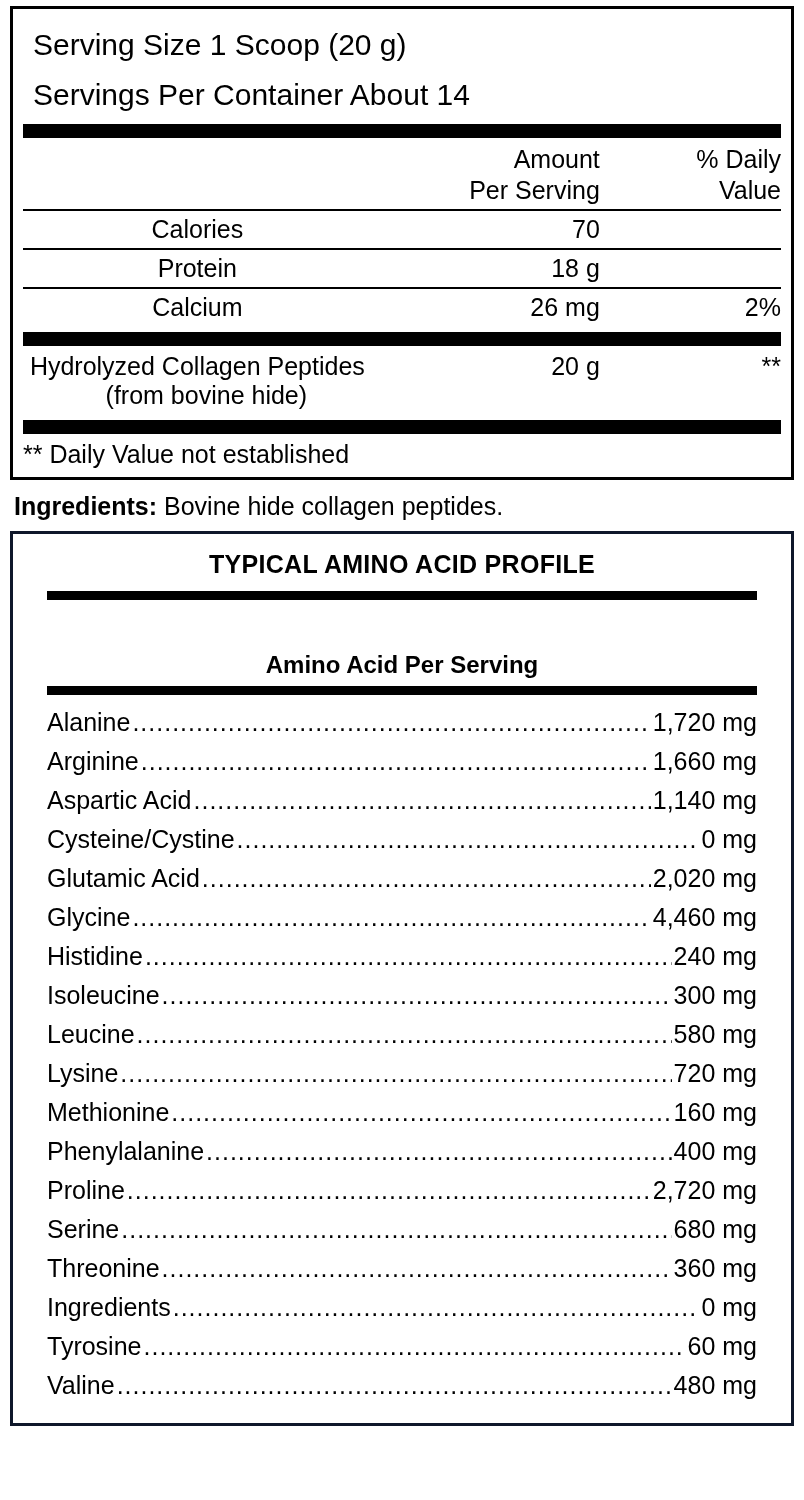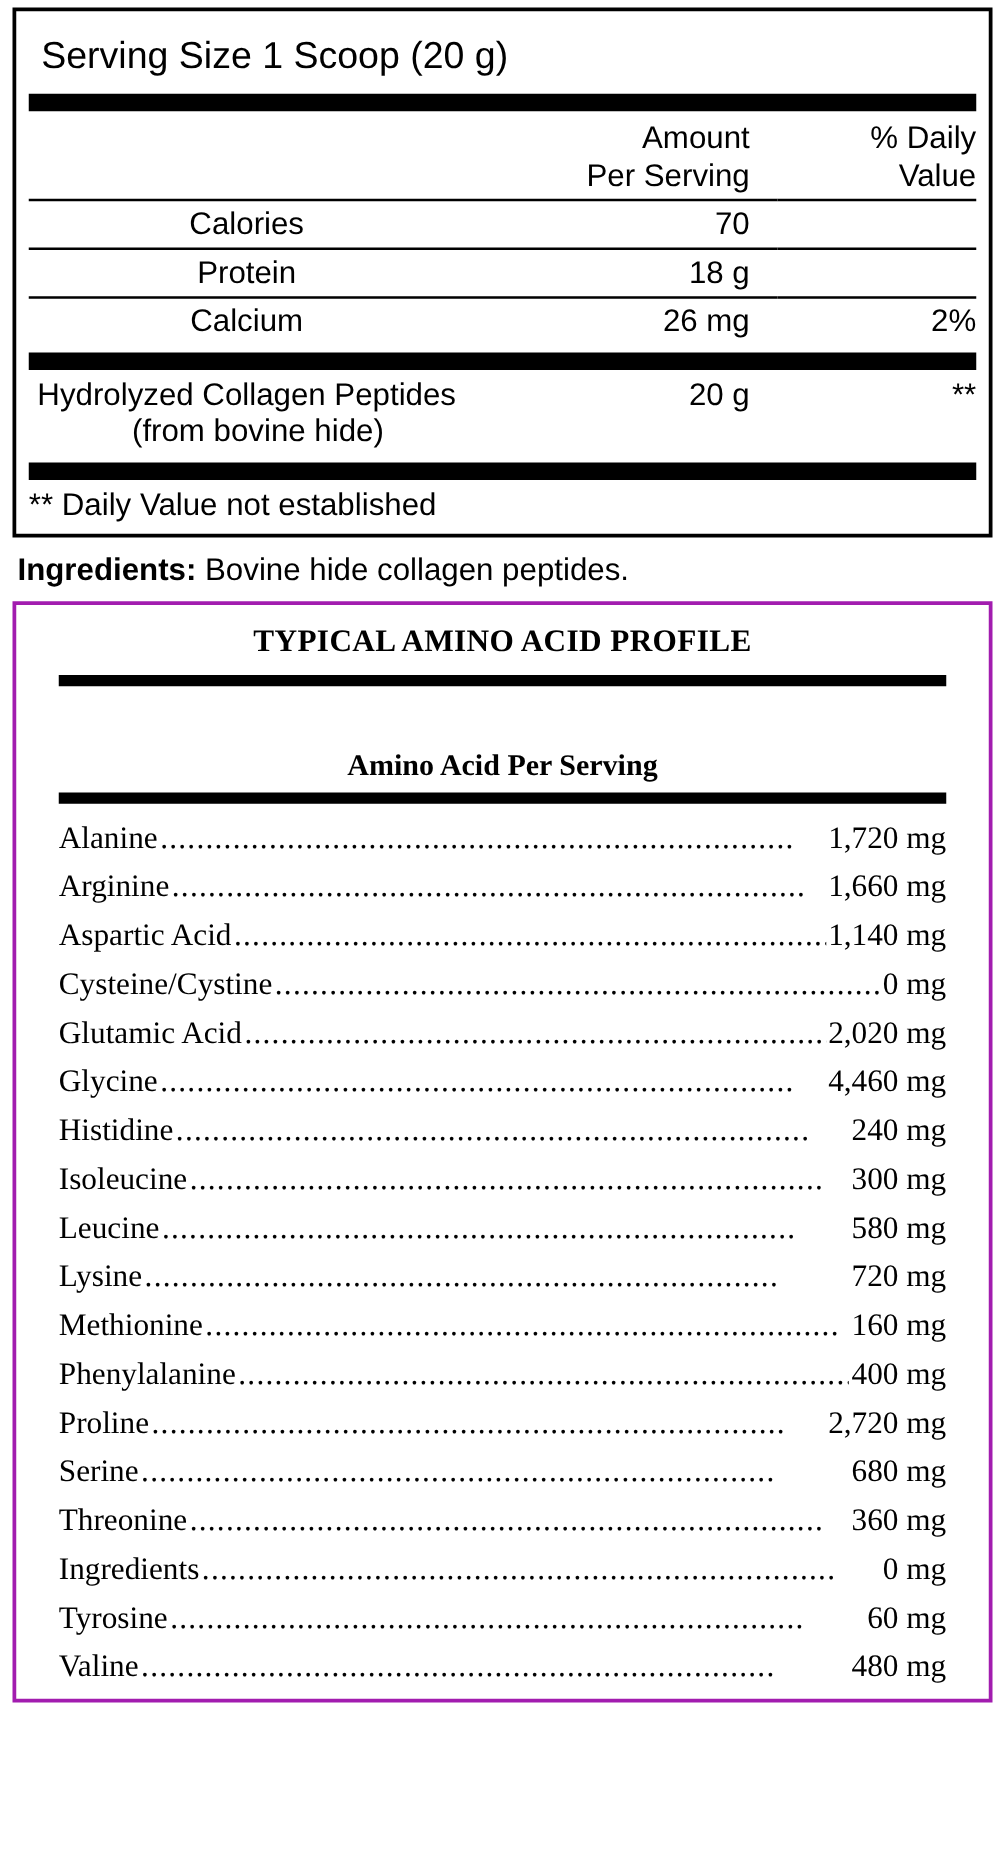--- a/index.html
+++ b/index.html
@@ -87,24 +87,23 @@
 
   
   .ingredients-line {
     font-size: 25px;
     margin: 12px 0 10px 4px;
   }
   .ingredients-line b { font-weight: bold; }
 
   
   .aa-panel {
-    border: 3px solid #a21caf;
+    border: 3px solid #0f172a;
     box-sizing: border-box;
-    padding: 16px 22px 6px 22px;
-    font-family: Liberation Serif, serif;
+    padding: 16px 22px 18px 22px;
   }
   .aa-title {
     font-size: 25px;
     font-weight: bold;
     text-align: center;
     letter-spacing: 0.3px;
     margin: 0 0 12px 0;
   }
   .aa-inner { padding: 0 12px; }
   .aa-bar {
@@ -142,20 +141,21 @@
 </style>
 </head>
 <body>
 
 <div class="page">
 
   <div class="sf-panel">
 
 
     <div class="sf-serving">Serving Size 1 Scoop (20 g)</div>
+    <div class="sf-serving">Servings Per Container About 14</div>
 
     <div class="rule-thick"></div>
 
     <table class="sf-table">
       <tbody>
           <tr class="hdr">
         <td class="col-name"></td>
         <td class="col-amt">
           <div>Amount</div>
           <div>Per Serving</div>

